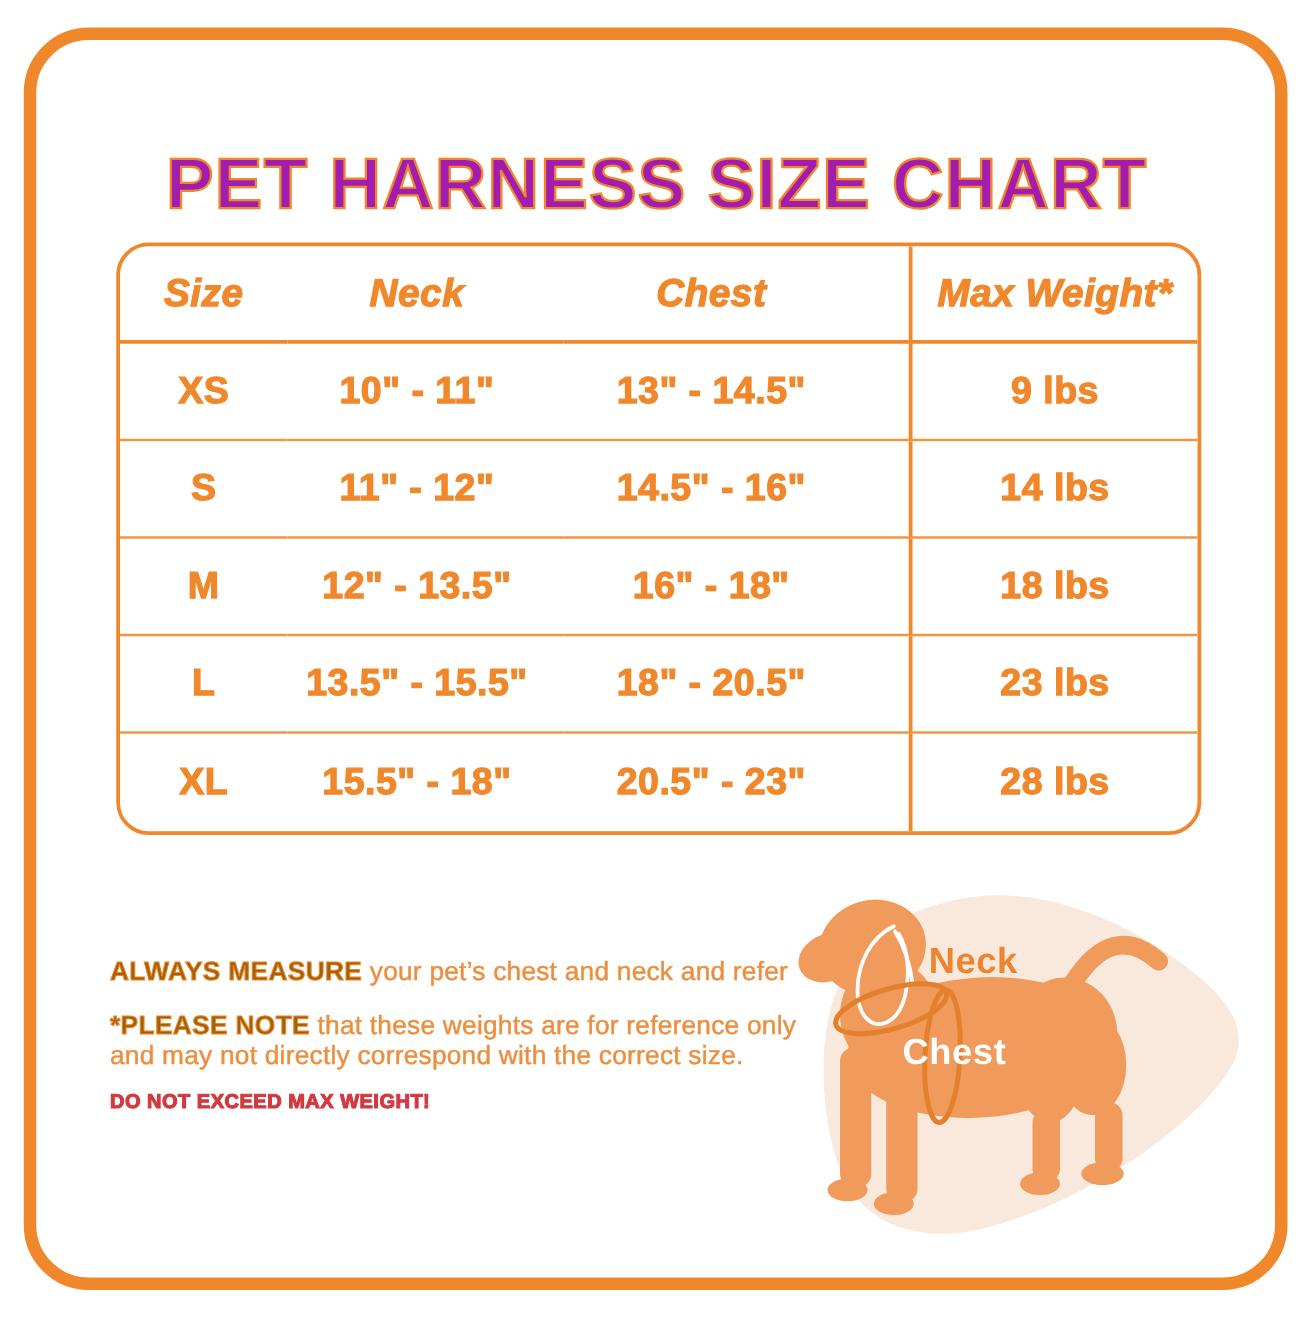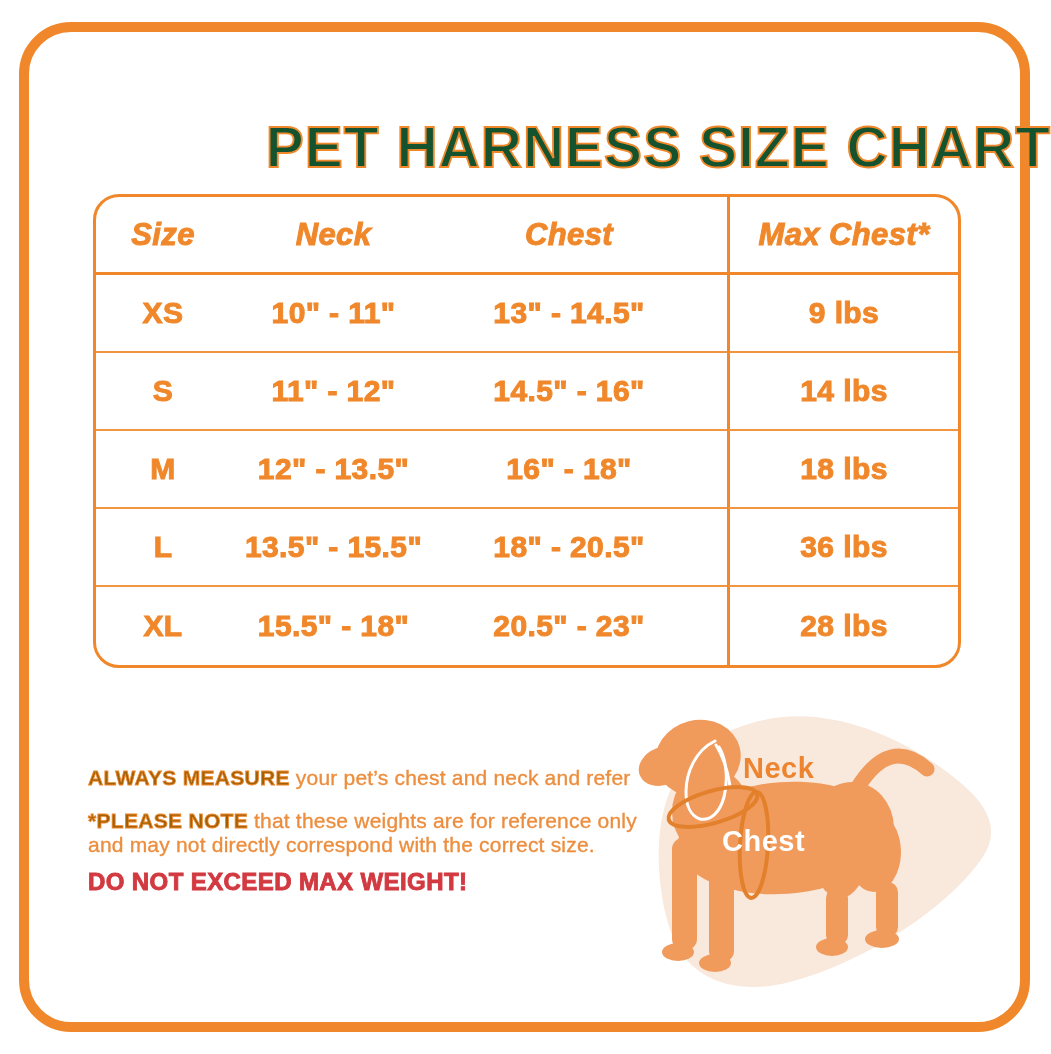--- a/index.html
+++ b/index.html
@@ -8,21 +8,21 @@
     position: relative;
     font-family: "Liberation Sans", "DejaVu Sans", sans-serif;
     overflow: hidden;
   }
   .frame {
     position:absolute; left:19px; top:22px; width:1011px; height:1010px;
     border:10px solid #F0882B; border-radius:52px;
   }
   .title {
     position:absolute; left:0; right:0; top:114px;
-    text-align:right; color:#14532d;
+    text-align:center; color:#a21caf;
     font-size:57px; font-weight:bold; letter-spacing:1px;
     -webkit-text-stroke:1.8px #F0882B;
     white-space:nowrap;
   }
   .size-table {
     position:absolute; left:93px; top:194px; width:868px; height:474px;
     border:3px solid #F0882B; border-radius:26px; overflow:hidden;
     display:grid;
     grid-template-columns:134px 221px 276px 231px;
     grid-template-rows:78px repeat(5, 78px);
@@ -45,58 +45,58 @@
     position:absolute; left:88px; top:766px; width:560px;
     color:#EC8E3E; font-size:21px; line-height:24px;
     -webkit-text-stroke:0.35px #EC8E3E; letter-spacing:0.2px;
   }
   .notes .lead {
     font-weight:bold; color:#a16207;
     -webkit-text-stroke:0.8px #F0862C; letter-spacing:0.3px;
   }
   .notes .p2 { margin-top:19px; }
   .warning {
-    margin-top:13px; color:#D23940; font-weight:bold; font-size:24px;
+    margin-top:13px; color:#D23940; font-weight:bold; font-size:16px;
     -webkit-text-stroke:0.9px #D23940; letter-spacing:0.4px;
   }
   .diagram { position:absolute; left:616px; top:690px; }
   .diagram text { font-family:"Liberation Sans","DejaVu Sans",sans-serif; font-weight:bold; }
 </style>
 </head>
 <body>
 
 <div class="frame"></div>
 
 <h1 class="title">PET HARNESS SIZE CHART</h1>
 
 <div class="size-table">
   <div class="cell h c-size">Size</div>
   <div class="cell h c-neck">Neck</div>
   <div class="cell h c-chest">Chest</div>
-  <div class="cell h c-max">Max Chest*</div>
+  <div class="cell h c-max">Max Weight*</div>
 
   <div class="cell d c-size">XS</div>
   <div class="cell d c-neck">10" - 11"</div>
   <div class="cell d c-chest">13" - 14.5"</div>
   <div class="cell d c-max">9 lbs</div>
 
   <div class="cell d c-size">S</div>
   <div class="cell d c-neck">11" - 12"</div>
   <div class="cell d c-chest">14.5" - 16"</div>
   <div class="cell d c-max">14 lbs</div>
 
   <div class="cell d c-size">M</div>
   <div class="cell d c-neck">12" - 13.5"</div>
   <div class="cell d c-chest">16" - 18"</div>
   <div class="cell d c-max">18 lbs</div>
 
   <div class="cell d c-size">L</div>
   <div class="cell d c-neck">13.5" - 15.5"</div>
   <div class="cell d c-chest">18" - 20.5"</div>
-  <div class="cell d c-max">36 lbs</div>
+  <div class="cell d c-max">23 lbs</div>
 
   <div class="cell d c-size row-last">XL</div>
   <div class="cell d c-neck row-last">15.5" - 18"</div>
   <div class="cell d c-chest row-last">20.5" - 23"</div>
   <div class="cell d c-max row-last">28 lbs</div>
 </div>
 
 <div class="notes">
   <p><span class="lead">ALWAYS MEASURE</span><span> your pet’s chest and neck and refer</span><br></p>
   <p class="p2"><span class="lead">*PLEASE NOTE</span><span> that these weights are for reference only</span><br><span>and may not directly correspond with the correct size.</span></p>

